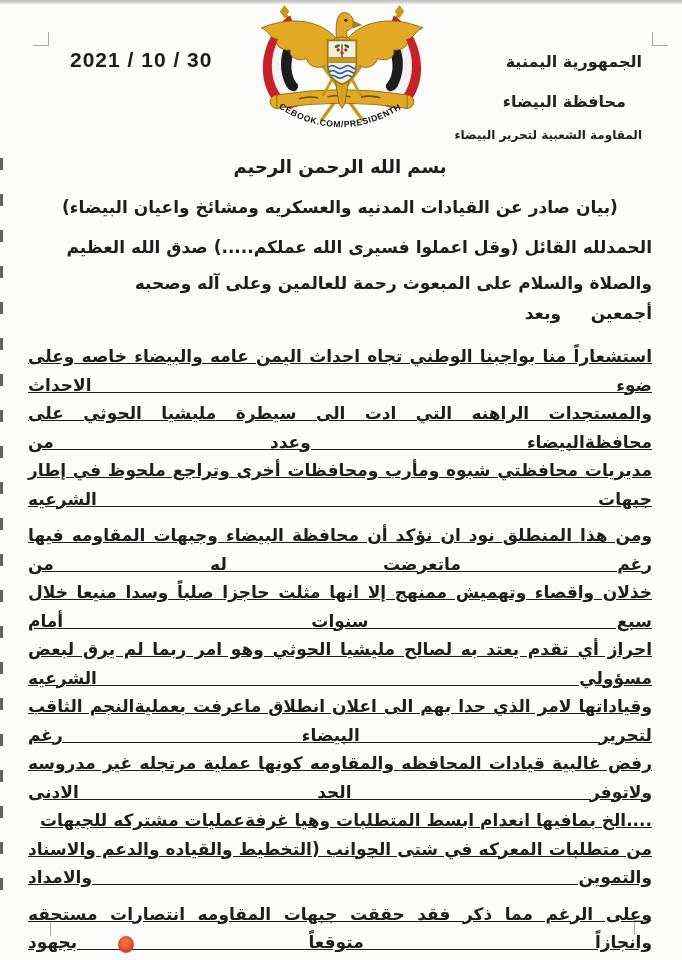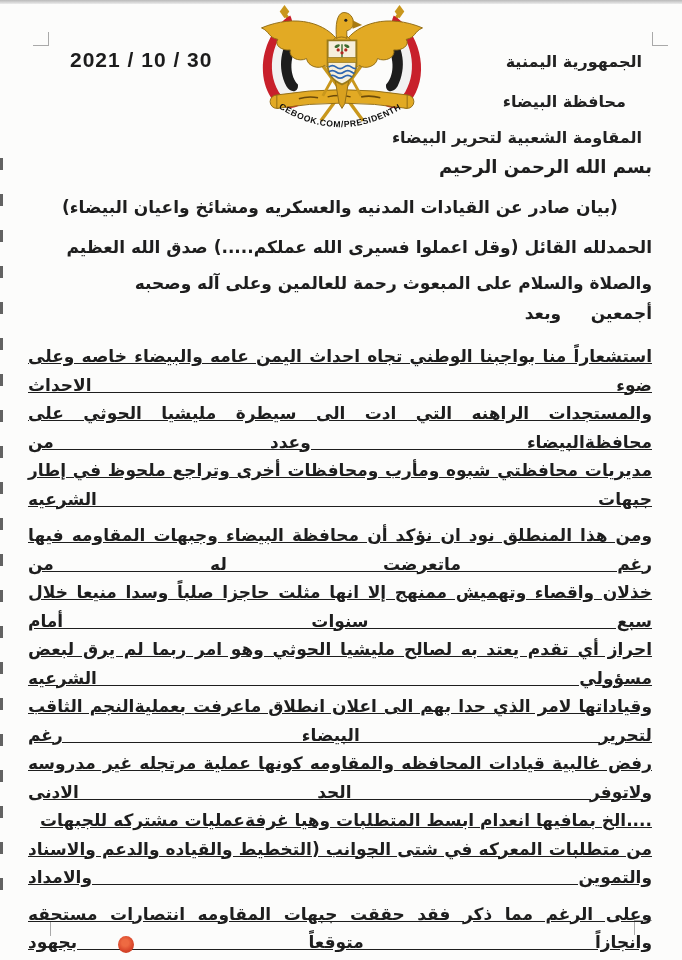--- a/index.html
+++ b/index.html
@@ -18,26 +18,26 @@
   .mark.tl{left:33px;top:32px;width:15px;height:13px;border-right-width:1px;border-bottom-width:1px;}
   .mark.tr{left:652px;top:32px;width:15px;height:13px;border-left-width:1px;border-bottom-width:1px;}
   .mark.bl{left:33px;top:921px;width:17px;height:14px;border-top-width:1px;border-right-width:1px;}
   .mark.br{left:634px;top:920px;width:17px;height:14px;border-top-width:1px;border-left-width:1px;}
   
   .date{position:absolute;left:70px;top:48px;font-family:"Liberation Sans",sans-serif;
     font-size:21px;font-weight:600;letter-spacing:1px;color:#1c1c1c;}
   .lh{position:absolute;text-align:right;font-weight:bold;color:#222;direction:rtl;}
   .lh1{right:40px;top:52px;font-size:16px;}
   .lh2{right:56px;top:92px;font-size:16px;}
-  .lh3{right:40px;top:128px;font-size:16px;}
+  .lh3{right:40px;top:128px;font-size:12px;}
   .emblem{position:absolute;left:246px;top:2px;width:192px;height:138px;}
   
   .doc-body{position:absolute;left:28px;right:30px;top:152px;direction:rtl;
     font-weight:bold;font-size:17px;color:#1e1e1e;}
-  .basmala{text-align:right;line-height:30px;font-size:18px;}
+  .basmala{text-align:center;line-height:30px;font-size:18px;}
   .subject{text-align:center;line-height:30px;margin-top:10px;}
   .op{line-height:30px;margin-top:10px;}
   .op2{margin-top:6px;}
   .paras{margin-top:14px;}
   .para{margin-bottom:8px;}
   .ln{line-height:28.5px;text-align:justify;text-align-last:justify;text-decoration:underline;}
   .ln.end{text-align:right;text-align-last:right;}
   .red-dot{position:absolute;left:118px;top:936px;width:16px;height:17px;border-radius:50%;
     background:radial-gradient(circle at 45% 40%,#ee6a42 0 25%,#d8452a 60%,#b93318 100%);}
 </style>

